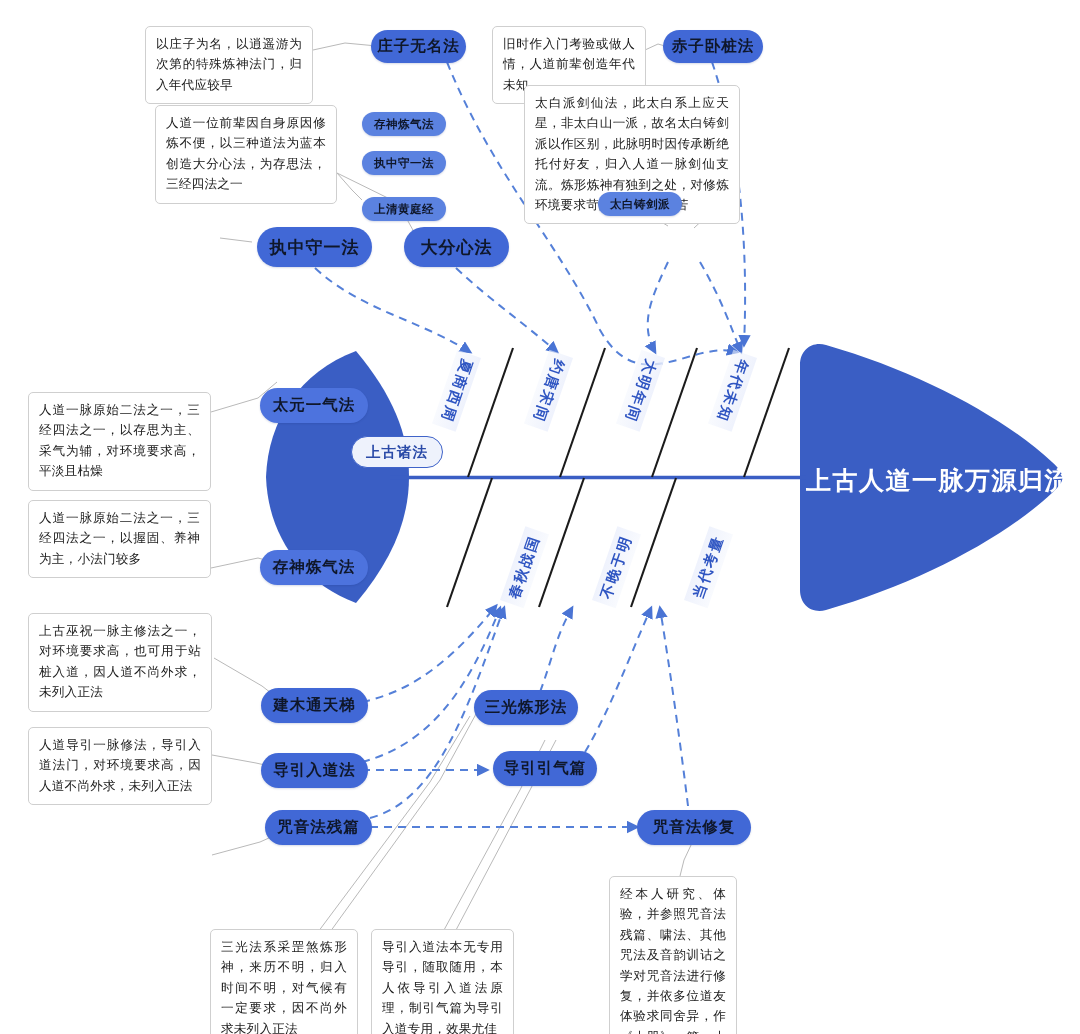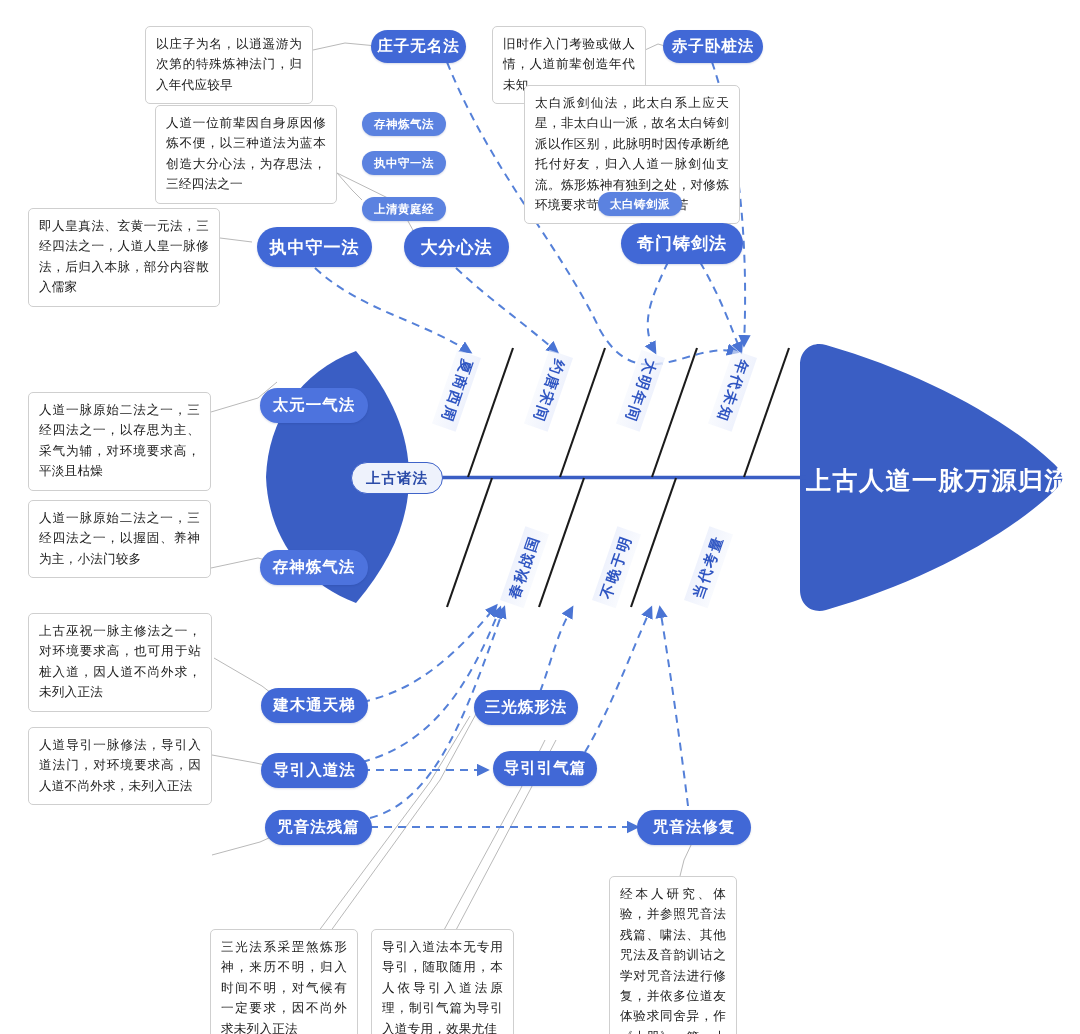--- a/index.html
+++ b/index.html
@@ -26,21 +26,21 @@
     text-align:justify;
     z-index:6;
   }
 
   
   .node{
     position:absolute;
     box-sizing:border-box;
     display:flex;align-items:center;justify-content:center;
     background:#4168d6;
-    color:#ffffff;
+    color:#0f172a;
     border-radius:999px;
     font-weight:bold;
     letter-spacing:1px;
     white-space:nowrap;
     z-index:7;
     box-shadow:0 1px 2px rgba(30,50,120,.18);
   }
   .node.big{font-size:17px;}
   .node.mid{font-size:15.5px;}
   .node.small{
@@ -188,40 +188,39 @@
       <path d="M540,692 C552,660 556,636 572,608"></path>
 
       <path d="M585,752 C610,710 628,660 651,608"></path>
 
       <path d="M688,806 C680,740 670,670 660,608"></path>
     </g>
   </svg>
 
   <div class="head-title" style="left:806px;top:464px;">上古人道一脉万源归流图</div>
 
-  <div class="tail-label" style="left:351px;top:462px;width:92px;height:32px;">上古诸法</div>
+  <div class="tail-label" style="left:351px;top:436px;width:92px;height:32px;">上古诸法</div>
 
   <div class="bone-label" style="left:481px;top:358px;transform:rotate(109deg);">夏商西周</div>
   <div class="bone-label" style="left:573px;top:358px;transform:rotate(109deg);">约唐宋间</div>
   <div class="bone-label" style="left:665px;top:358px;transform:rotate(109deg);">大明年间</div>
   <div class="bone-label" style="left:757px;top:358px;transform:rotate(109deg);">年代未知</div>
 
   <div class="bone-label" style="left:500px;top:600px;transform:rotate(-71deg);">春秋战国</div>
   <div class="bone-label" style="left:592px;top:600px;transform:rotate(-71deg);">不晚于明</div>
   <div class="bone-label" style="left:684px;top:600px;transform:rotate(-71deg);">当代考量</div>
 
   <div class="node mid" style="left:371px;top:30px;width:95px;height:33px;">庄子无名法</div>
 
   <div class="node mid" style="left:663px;top:30px;width:100px;height:33px;">赤子卧桩法</div>
 
   <div class="node big" style="left:257px;top:227px;width:115px;height:40px;">执中守一法</div>
 
   <div class="node big" style="left:404px;top:227px;width:105px;height:40px;">大分心法</div>
 
-  <div class="node big" style="left:621px;top:223px;width:122px;height:41px;">奇门铸剑法</div>
 
   <div class="node mid soft" style="left:260px;top:373px;width:108px;height:35px;margin-top:15px;">太元一气法</div>
 
   <div class="node mid soft" style="left:260px;top:550px;width:108px;height:35px;">存神炼气法</div>
 
   <div class="node mid" style="left:261px;top:688px;width:107px;height:35px;">建木通天梯</div>
 
   <div class="node mid" style="left:474px;top:690px;width:104px;height:35px;">三光炼形法</div>
 
   <div class="node mid" style="left:261px;top:753px;width:107px;height:35px;">导引入道法</div>
@@ -241,21 +240,20 @@
   <div class="node small" style="left:598px;top:192px;width:84px;height:24px;">太白铸剑派</div>
 
   <div class="note" style="left:145px;top:26px;width:168px;">以庄子为名，以逍遥游为次第的特殊炼神法门，归入年代应较早</div>
 
   <div class="note" style="left:492px;top:26px;width:154px;">旧时作入门考验或做人情，人道前辈创造年代未知</div>
 
   <div class="note" style="left:155px;top:105px;width:182px;">人道一位前辈因自身原因修炼不便，以三种道法为蓝本创造大分心法，为存思法，三经四法之一</div>
 
   <div class="note" style="left:524px;top:85px;width:216px;">太白派剑仙法，此太白系上应天星，非太白山一派，故名太白铸剑派以作区别，此脉明时因传承断绝托付好友，归入人道一脉剑仙支流。炼形炼神有独到之处，对修炼环境要求苛刻，且极其辛苦</div>
 
-  <div class="note" style="left:28px;top:208px;width:192px;">即人皇真法、玄黄一元法，三经四法之一，人道人皇一脉修法，后归入本脉，部分内容散入儒家</div>
 
   <div class="note" style="left:28px;top:392px;width:183px;">人道一脉原始二法之一，三经四法之一，以存思为主、采气为辅，对环境要求高，平淡且枯燥</div>
 
   <div class="note" style="left:28px;top:500px;width:183px;">人道一脉原始二法之一，三经四法之一，以握固、养神为主，小法门较多</div>
 
   <div class="note" style="left:28px;top:613px;width:184px;">上古巫祝一脉主修法之一，对环境要求高，也可用于站桩入道，因人道不尚外求，未列入正法</div>
 
   <div class="note" style="left:28px;top:727px;width:184px;">人道导引一脉修法，导引入道法门，对环境要求高，因人道不尚外求，未列入正法</div>
 
 

